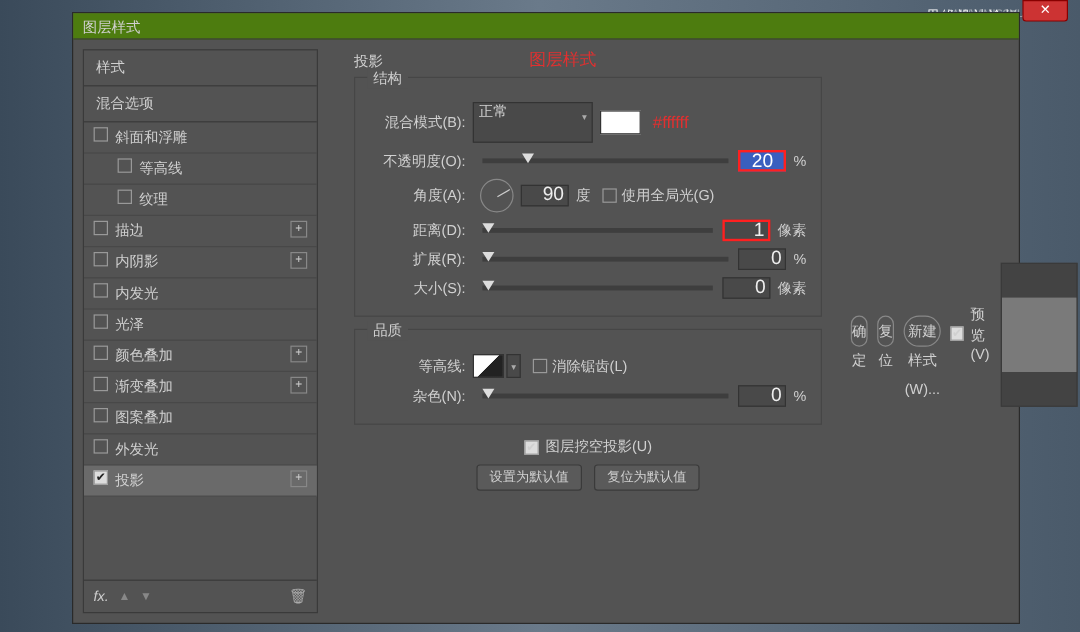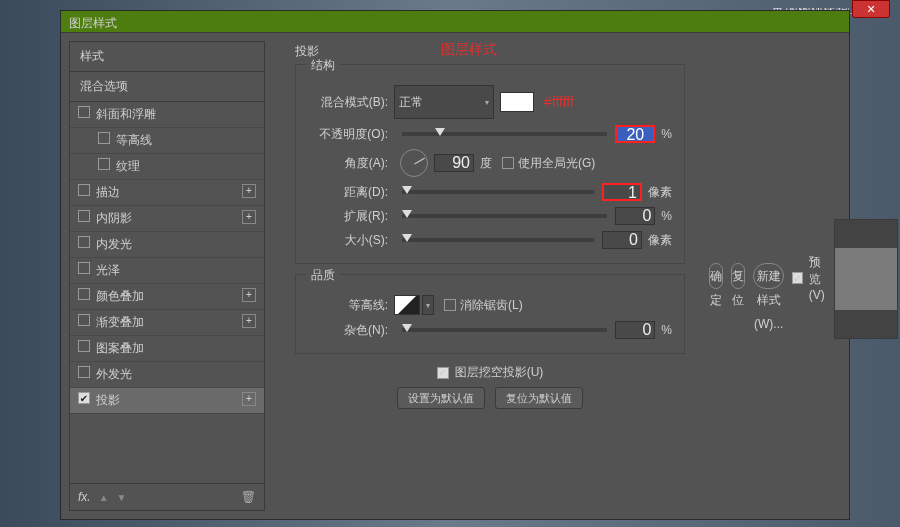--- a/index.html
+++ b/index.html
@@ -25,21 +25,21 @@
   .midpanel { flex: 1; padding: 10px 14px; position: relative; }
   .rightpanel { width: 150px; padding: 10px 10px; display: flex; flex-direction: row; align-items: center; gap: 8px; }
   .btn { width: 120px; height: 26px; background: #535353; border: 1px solid #888; border-radius: 13px; text-align: center; line-height: 24px; }
   .previewbox { width: 120px; height: 120px; background: #434343; border: 1px solid #3a3a3a; margin-top: 6px; display: flex; align-items: center; justify-content: center; }
   .previewbox .inner { width: 62px; height: 62px; background: #7a7a7a; }
   .grouptitle { margin-bottom: 4px; }
   .fieldset { border: 1px solid #464646; padding: 14px 12px 8px; margin-bottom: 10px; position: relative; }
   .fieldset .legend { position: absolute; top: -8px; left: 10px; background: #535353; padding: 0 5px; }
   .row { display: flex; align-items: center; margin: 6px 0; }
   .label { width: 86px; text-align: right; padding-right: 6px; }
-  .combo { width: 100px; height: 20px; background: #494949; border: 1px solid #333; display: flex; align-items: center; padding: 16px 4px; justify-content: space-between; }
+  .combo { width: 100px; height: 20px; background: #494949; border: 1px solid #333; display: flex; align-items: flex-end; padding: 16px 4px; justify-content: space-between; }
   .combo .arrow { font-size: 8px; color: #aaa; }
   .swatch { width: 34px; height: 20px; background: #ffffff; border: 1px solid #333; margin-left: 6px; }
   .annot { color: #e03030; font-size: 14px; margin-left: 10px; }
   .slider { flex: 1; height: 4px; background: #3e3e3e; position: relative; margin: 0 8px; }
   .slider .thumb { position: absolute; top: -4px; width: 0; height: 0; border-left: 5px solid transparent; border-right: 5px solid transparent; border-top: 8px solid #ddd; }
   .numbox { width: 40px; height: 18px; background: #494949; border: 1px solid #333; color: #eee; text-align: right; padding: 0 3px; line-height: 16px; font-size: 16px; }
   .numbox.hl { border: 2px solid #ff2020; background: #3a5fbf; color: #fff; text-align: center; }
   .numbox.hl2 { border: 2px solid #ff2020; }
   .unit { margin-left: 6px; }
   .dial { width: 28px; height: 28px; border: 1px solid #888; border-radius: 50%; position: relative; margin: 0 6px; }

